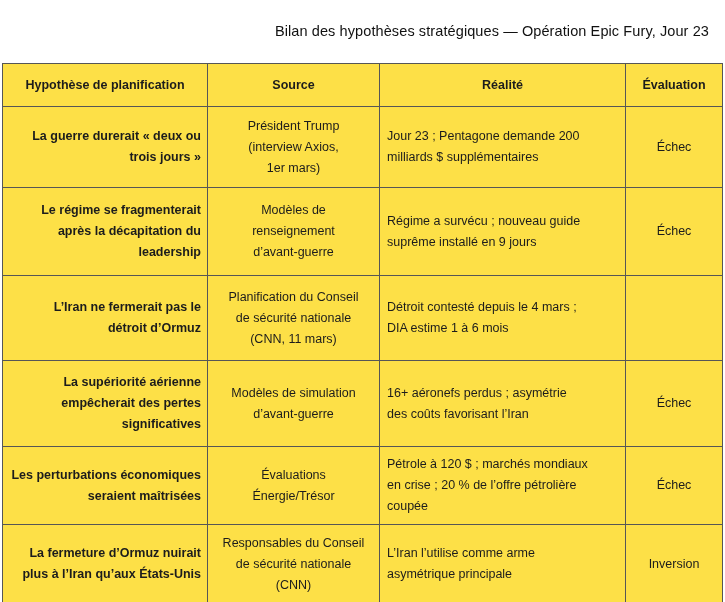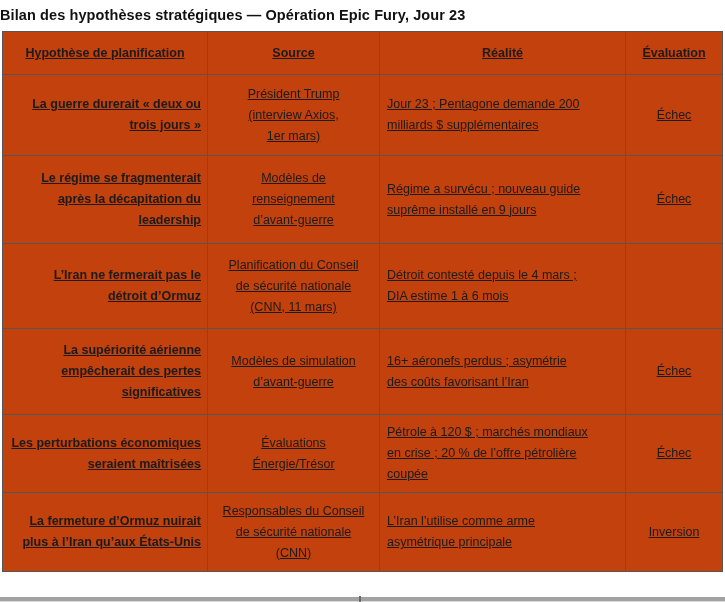--- a/index.html
+++ b/index.html
@@ -8,46 +8,45 @@
     width: 725px;
     height: 602px;
     background: #ffffff;
     font-family: "Liberation Sans", sans-serif;
     color: #1c1c1c;
     overflow: hidden;
     position: relative;
   }
   .page { position: relative; width: 725px; height: 602px; }
   .title {
-    margin: 0;
+    margin: 16px;
     padding-top: 7px;
     height: 24px;
     font-size: 14.5px;
-    font-weight: bold;
-    text-align: left;
+    font-weight: normal;
+    text-align: right;
     color: #111111;
     letter-spacing: 0.1px;
   }
   table.grid {
     border-collapse: collapse;
     table-layout: fixed;
     margin-left: 2px;
     width: 720px;
   }
   col.c1 { width: 205px; }
   col.c2 { width: 172px; }
   col.c3 { width: 246px; }
   col.c4 { width: 97px; }
   th, td {
     border: 1px solid #565656;
     font-size: 12.5px;
     vertical-align: middle;
-    background: #c2410c;
+    background: #fde047;
     overflow: hidden;
-    text-decoration: underline;
   }
   thead th {
     height: 38px;
     font-weight: bold;
     text-align: center;
     font-size: 12.5px;
     padding: 2px 4px;
   }
   tbody td {
     white-space: pre-line;

